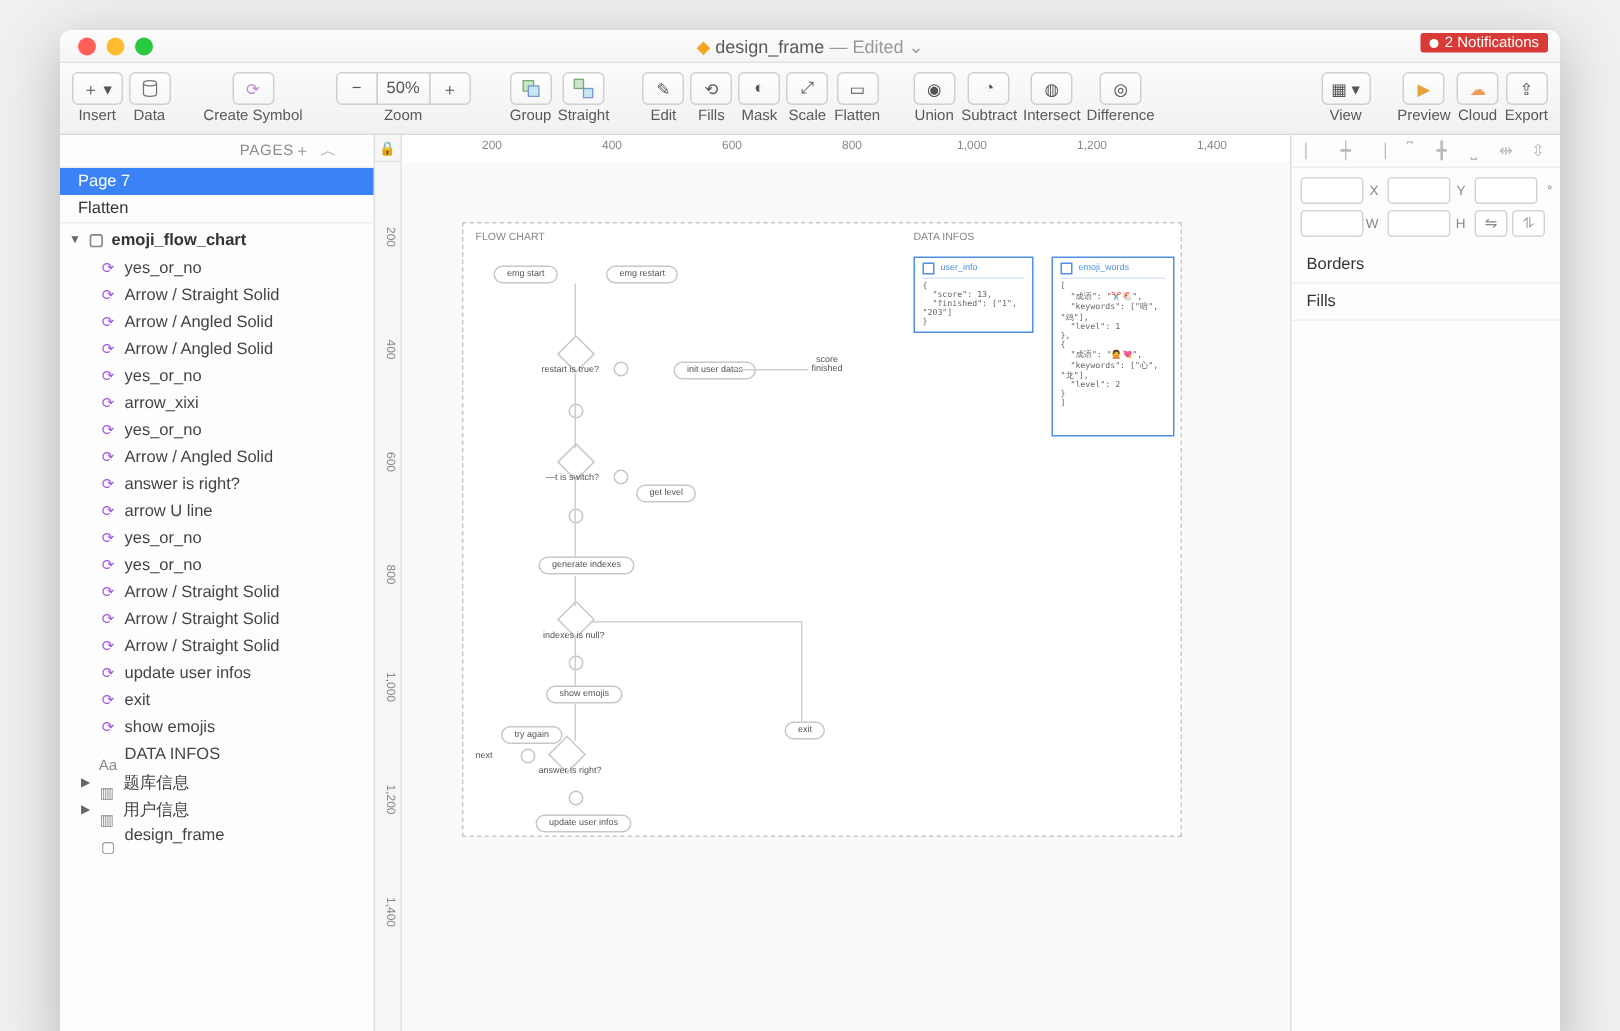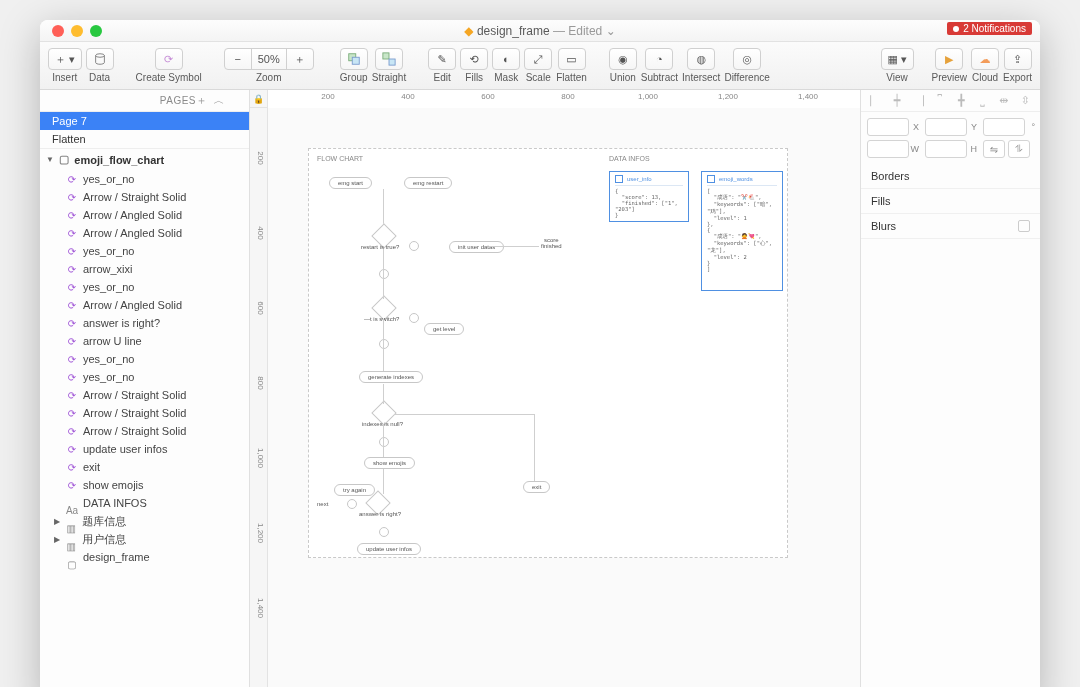--- a/index.html
+++ b/index.html
@@ -479,21 +479,17 @@
           <div class="pos-iconbtn">⥮</div>
         </div>
       </div>
       <div id="style-sections">
           <div class="style-item">
             <span>Borders</span>
           </div>
           <div class="style-item">
             <span>Fills</span>
           </div>
-          <div class="style-item">
-            <span>Blurs</span>
-            <span class="chk"></span>
-          </div>
         </div>
     </div>
 
   </div>
 </div>
 
 </body></html>

